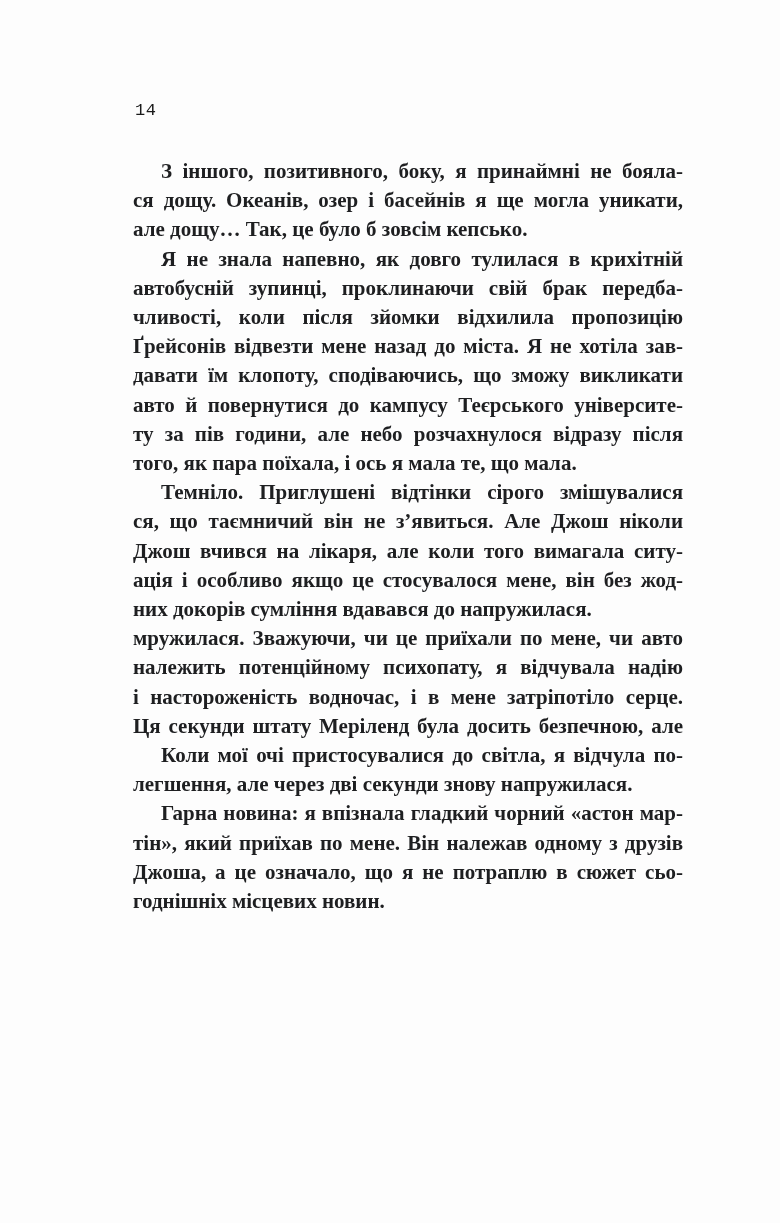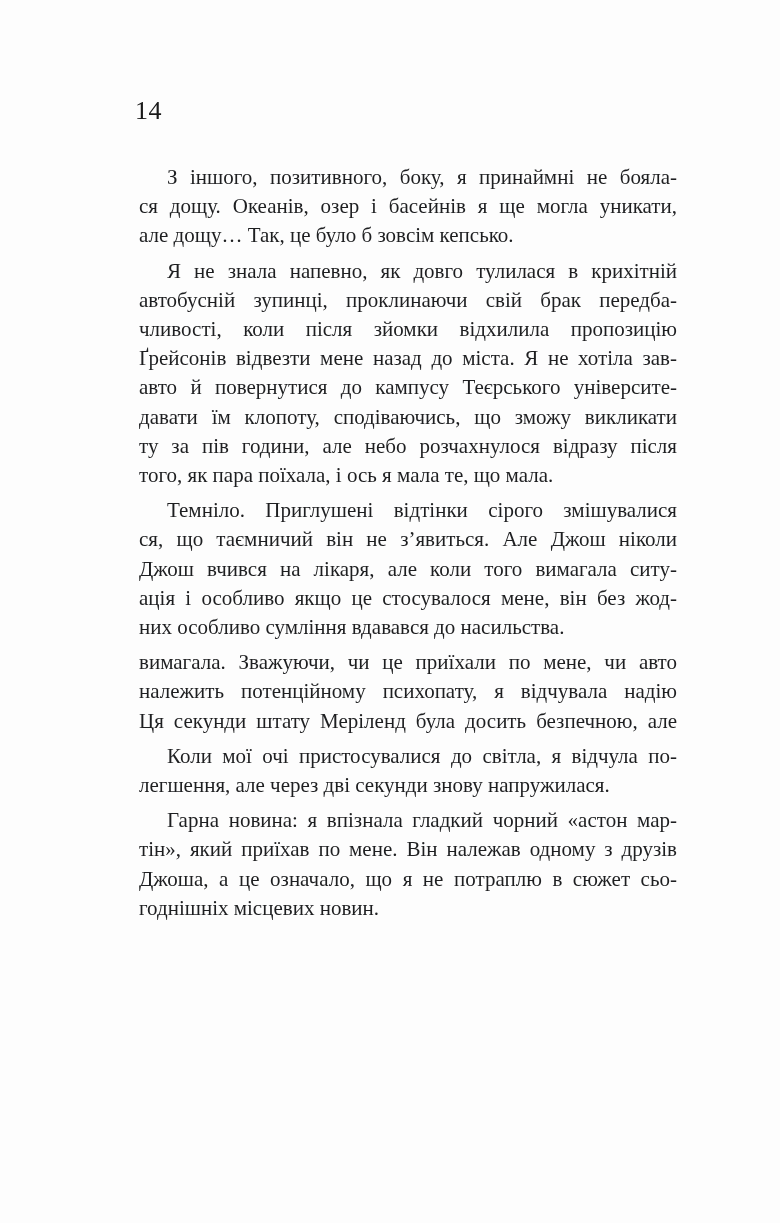--- a/index.html
+++ b/index.html
@@ -13,35 +13,35 @@
     color: #1e1f21;
   }
   .page {
     position: absolute;
     inset: 0;
   }
   .page-number {
     position: absolute;
     left: 135px;
     top: 99px;
-    font-family: Liberation Serif, serif;
-    font-size: 26px;
+    font-family: Liberation Mono, monospace;
+    font-size: 17px;
     line-height: 24px;
     letter-spacing: 0.5px;
     color: #1a1a1a;
   }
   .body-text {
     position: absolute;
     left: 133px;
     top: 157px;
     width: 550px;
     font-size: 21px;
     line-height: 29.2px;
   }
-  .paragraph { margin: 6px; padding: 0; }
+  .paragraph { margin: 0; padding: 0; font-weight: bold; }
   .line {
     text-align: justify;
     text-align-last: justify;
   }
   .line.last {
     text-align-last: left;
   }
   .line.first {
     text-indent: 28px;
   }
@@ -55,35 +55,36 @@
       <div class="paragraph">
         <div class="line first">З іншого, позитивного, боку, я принаймні не бояла-</div>
         <div class="line">ся дощу. Океанів, озер і басейнів я ще могла уникати,</div>
         <div class="line last">але дощу… Так, це було б зовсім кепсько.</div>
       </div>
       <div class="paragraph">
         <div class="line first">Я не знала напевно, як довго тулилася в крихітній</div>
         <div class="line">автобусній зупинці, проклинаючи свій брак передба-</div>
         <div class="line">чливості, коли після зйомки відхилила пропозицію</div>
         <div class="line">Ґрейсонів відвезти мене назад до міста. Я не хотіла зав-</div>
+        <div class="line">давати їм клопоту, сподіваючись, що зможу викликати</div>
         <div class="line">авто й повернутися до кампусу Теєрського університе-</div>
-        <div class="line">давати їм клопоту, сподіваючись, що зможу викликати</div>
         <div class="line">ту за пів години, але небо розчахнулося відразу після</div>
         <div class="line last">того, як пара поїхала, і ось я мала те, що мала.</div>
       </div>
       <div class="paragraph">
         <div class="line first">Темніло. Приглушені відтінки сірого змішувалися</div>
         <div class="line">ся, що таємничий він не з’явиться. Але Джош ніколи</div>
         <div class="line">Джош вчився на лікаря, але коли того вимагала ситу-</div>
         <div class="line">ація і особливо якщо це стосувалося мене, він без жод-</div>
-        <div class="line last">них особливо сумління вдавався до насильства.</div>
+        <div class="line last">них докорів сумління вдавався до напружилася.</div>
       </div>
       <div class="paragraph">
-        <div class="line">вимагала. Зважуючи, чи це приїхали по мене, чи авто</div>
+        <div class="line">мружилася. Зважуючи, чи це приїхали по мене, чи авто</div>
         <div class="line">належить потенційному психопату, я відчувала надію</div>
+        <div class="line">і настороженість водночас, і в мене затріпотіло серце.</div>
         <div class="line">Ця секунди штату Меріленд була досить безпечною, але</div>
       </div>
       <div class="paragraph">
         <div class="line first">Коли мої очі пристосувалися до світла, я відчула по-</div>
         <div class="line last">легшення, але через дві секунди знову напружилася.</div>
       </div>
       <div class="paragraph">
         <div class="line first">Гарна новина: я впізнала гладкий чорний «астон мар-</div>
         <div class="line">тін», який приїхав по мене. Він належав одному з друзів</div>
         <div class="line">Джоша, а це означало, що я не потраплю в сюжет сьо-</div>

